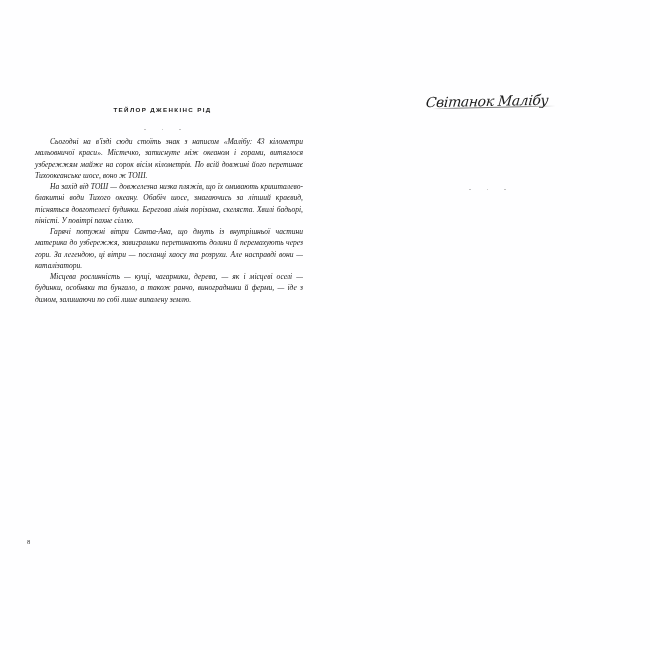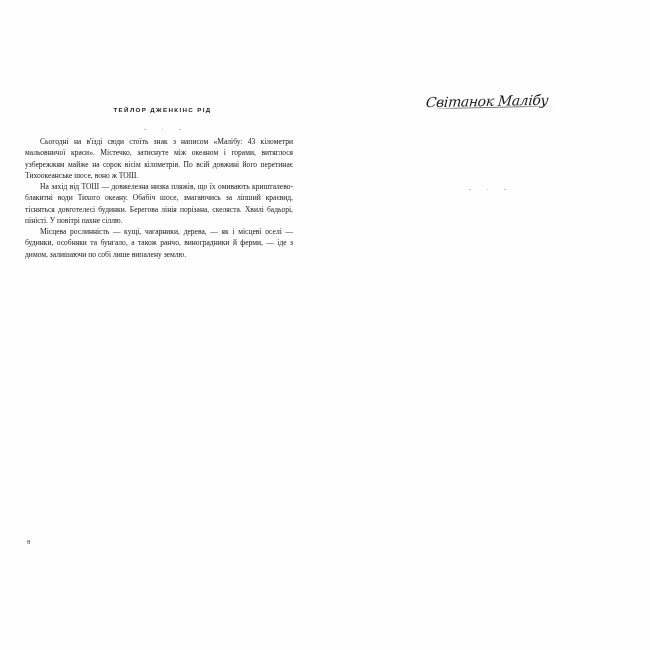--- a/index.html
+++ b/index.html
@@ -100,23 +100,24 @@
   .text-column {
     position: absolute;
     font-size: 7.55px;
     line-height: 11.25px;
     text-align: justify;
     text-justify: inter-word;
     color: #161616;
     hyphens: manual;
   }
   .column-verso {
-    left: 25px;
+    left: 35px;
     top: 136px;
     width: 268px;
+    font-style: italic;
   }
 
   .text-column p {
     margin: 0;
     text-indent: 15px;
   }
   .text-column p:last-child {
     text-align: justify;
   }
 
@@ -141,20 +142,21 @@
       <span class="running-head-text">ТЕЙЛОР ДЖЕНКІНС РІД</span>
     </div>
 
     <div class="dot-divider divider-verso">
       <span></span><span></span><span></span>
     </div>
 
     <div class="text-column column-verso">
       <p>Сьогодні на в'їзді сюди стоїть знак з написом «Малібу: 43 кілометри мальовничої краси». Містечко, затиснуте між океаном і горами, витяглося узбережжям майже на сорок вісім кілометрів. По всій довжині його перетинає Тихоокеанське шосе, воно ж ТОШ.</p>
       <p>На захід від ТОШ — довжелезна низка пляжів, що їх омивають кришталево-блакитні води Тихого океану. Обабіч шосе, змагаючись за ліпший краєвид, тісняться довготелесі будинки. Берегова лінія порізана, скеляста. Хвилі бадьорі, піністі. У повітрі пахне сіллю.</p>
+      <p>Гарячі потужні вітри Санта-Ана, що дмуть із внутрішньої частини материка до узбережжя, завиграшки перетинають долини й перемахують через гори. За легендою, ці вітри — посланці хаосу та розрухи. Але насправді вони — каталізатори.</p>
       <p>Місцева рослинність — кущі, чагарники, дерева, — як і місцеві оселі — будинки, особняки та бунгало, а також ранчо, виноградники й ферми, — іде з димом, залишаючи по собі лише випалену землю.</p>
     </div>
 
     <div class="folio folio-verso">8</div>
   </div>
 
   <div class="book-page recto">
 
     <div class="script-head">
       <span class="script-head-text">Світанок Малібу</span>

